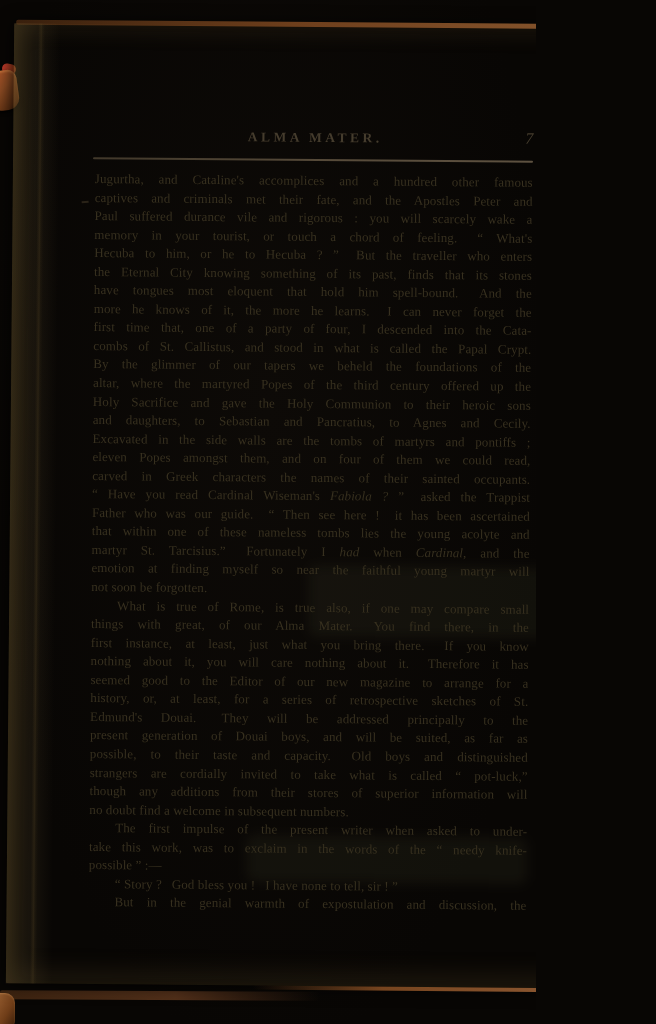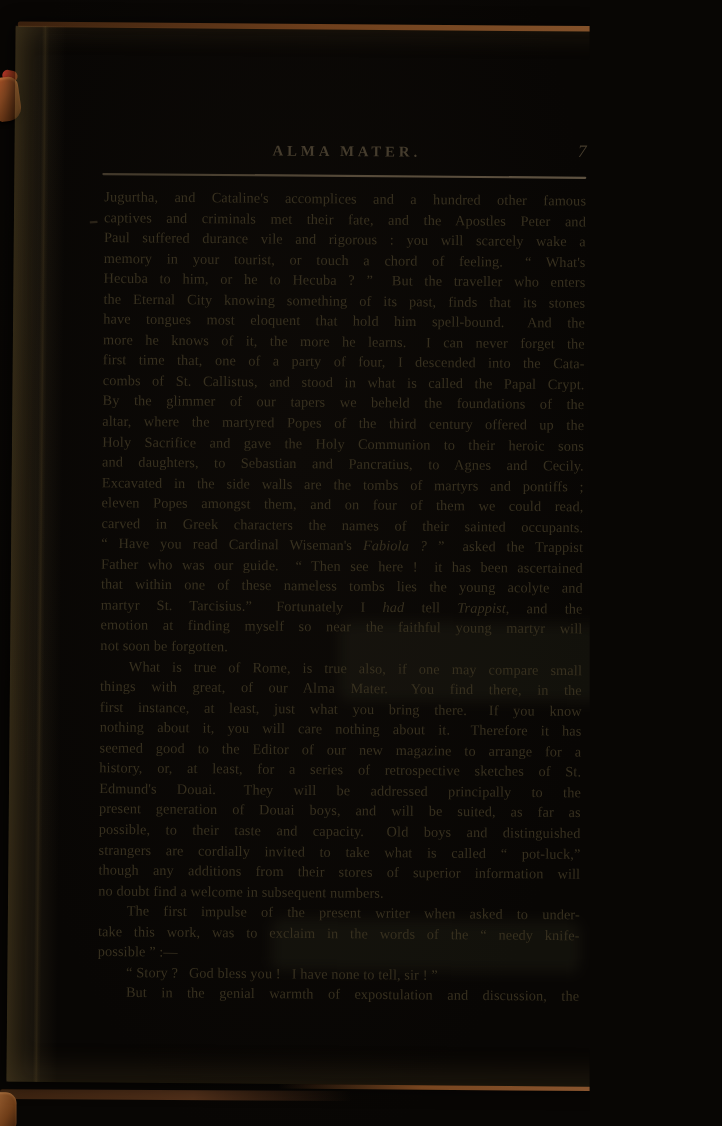--- a/index.html
+++ b/index.html
@@ -96,21 +96,21 @@
         <div class="line j"><span>By the glimmer of our tapers we beheld the foundations of the</span></div>
         <div class="line j"><span>altar, where the martyred Popes of the third century offered up the</span></div>
         <div class="line j"><span>Holy Sacrifice and gave the Holy Communion to their heroic sons</span></div>
         <div class="line j"><span>and daughters, to Sebastian and Pancratius, to Agnes and Cecily.</span></div>
         <div class="line j"><span>Excavated in the side walls are the tombs of martyrs and pontiffs ;</span></div>
         <div class="line j"><span>eleven Popes amongst them, and on four of them we could read,</span></div>
         <div class="line j"><span>carved in Greek characters the names of their sainted occupants.</span></div>
         <div class="line j"><span>“ Have you read Cardinal Wiseman's </span><i>Fabiola ?</i><span> ”  asked the Trappist</span></div>
         <div class="line j"><span>Father who was our guide.  “ Then see here !  it has been ascertained</span></div>
         <div class="line j"><span>that within one of these nameless tombs lies the young acolyte and</span></div>
-        <div class="line j"><span>martyr St. Tarcisius.”  Fortunately I </span><i>had</i><span> tell </span><i>Trappist</i><span>, and the</span></div>
+        <div class="line j"><span>martyr St. Tarcisius.”  Fortunately I </span><i>had</i><span> when </span><i>Cardinal</i><span>, and the</span></div>
         <div class="line j"><span>emotion at finding myself so near the faithful young martyr will</span></div>
         <div class="line"><span>not soon be forgotten.</span></div>
         <div class="line j in"><span>What is true of Rome, is true also, if one may compare small</span></div>
         <div class="line j"><span>things with great, of our Alma Mater.  You find there, in the</span></div>
         <div class="line j"><span>first instance, at least, just what you bring there.  If you know</span></div>
         <div class="line j"><span>nothing about it, you will care nothing about it.  Therefore it has</span></div>
         <div class="line j"><span>seemed good to the Editor of our new magazine to arrange for a</span></div>
         <div class="line j"><span>history, or, at least, for a series of retrospective sketches of St.</span></div>
         <div class="line j"><span>Edmund's Douai.  They will be addressed principally to the</span></div>
         <div class="line j"><span>present generation of Douai boys, and will be suited, as far as</span></div>

